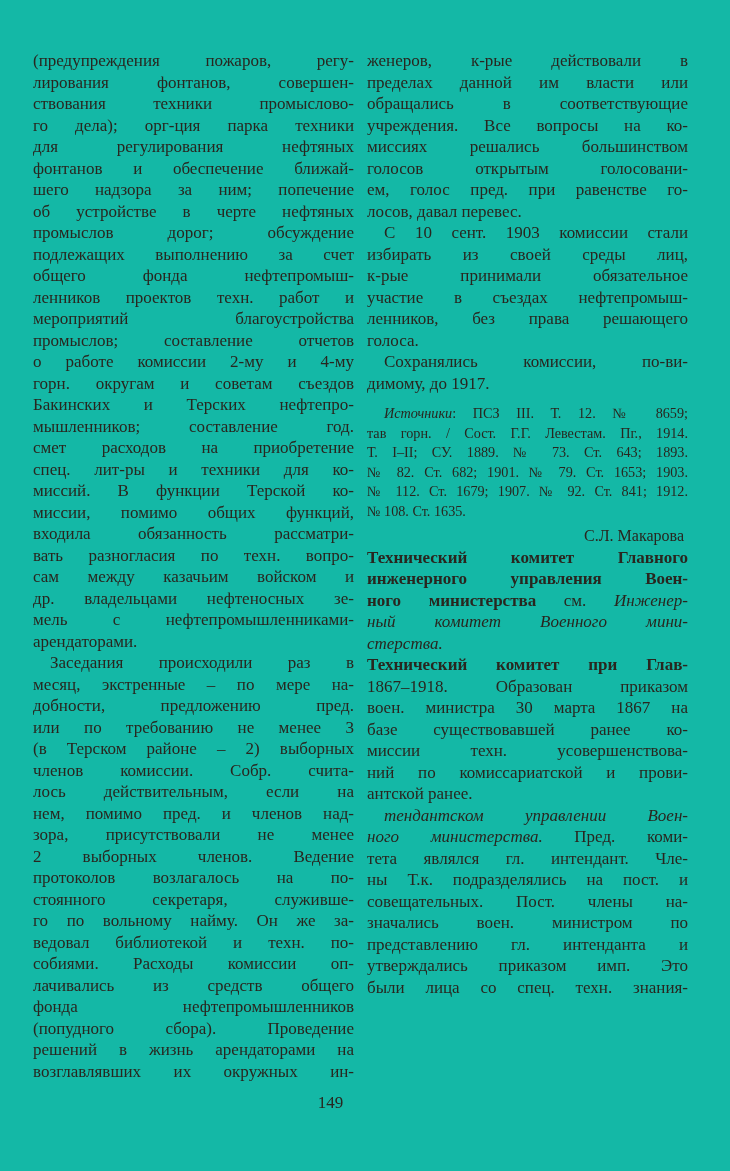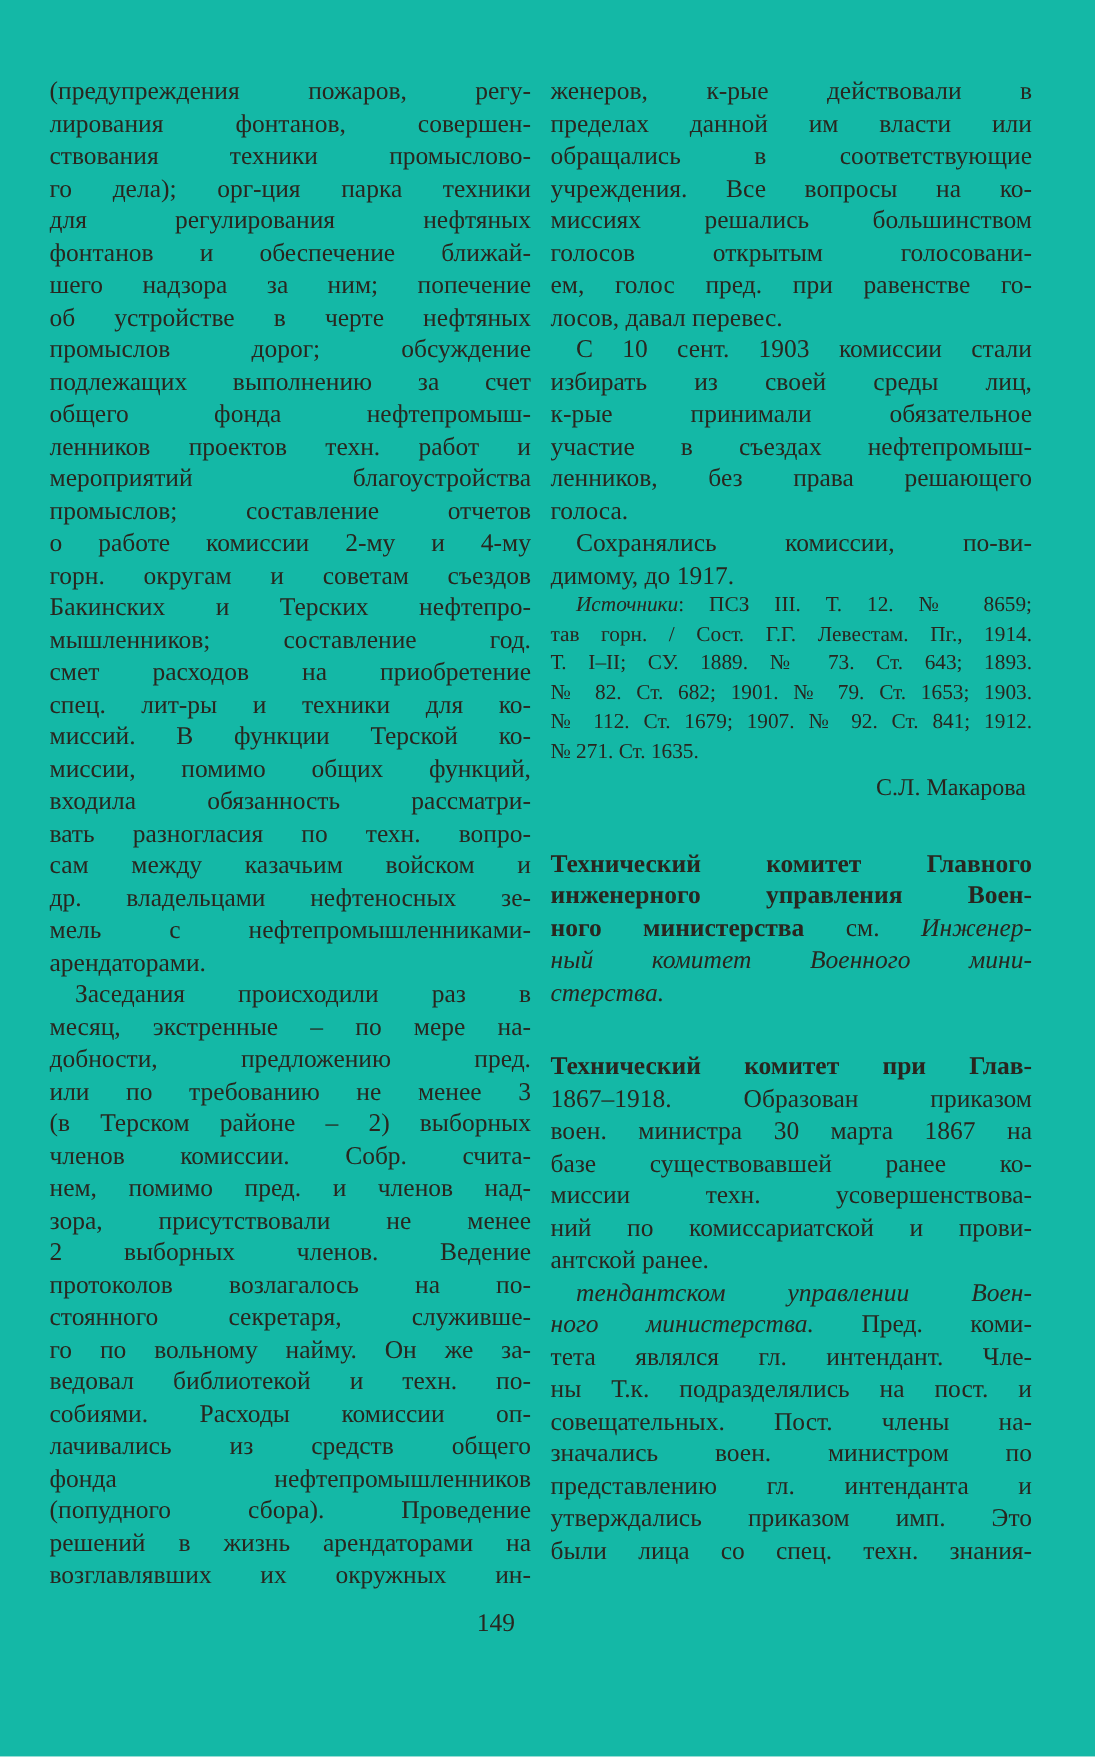--- a/index.html
+++ b/index.html
@@ -31,34 +31,34 @@
   .para { margin: 0; }
   .line {
     text-align: justify;
     text-align-last: justify;
     white-space: normal;
   }
   .line.unj { text-align-last: left; }
   .para.indent .line:first-child { text-indent: 17px; }
   .b { font-weight: bold; }
   .i { font-style: italic; }
-  .para.sources { }
+  .para.sources { margin-top: 10px; }
   .para.sources .line {
     font-size: 14.2px;
     line-height: 19.5px;
   }
   .para.signature { margin-top: 4px; }
   .para.signature .line,
   .para.signature .line.unj {
     text-align: right;
     text-align-last: right;
     font-size: 16px;
     padding-right: 4px;
   }
-  .para.entry { margin-top: 28px; }
+  .para.entry { margin-top: 0; }
   .page-number {
     margin-top: 10px;
     text-align: center;
     font-size: 17px;
     line-height: 22px;
     
     padding-right: 60px;
   }
 </style>
 </head>
@@ -97,20 +97,21 @@
           <div class="line"><span>мель с нефтепромышленниками-</span></div>
           <div class="line unj"><span>арендаторами.</span></div>
         </div>
         <div class="para paragraph indent">
           <div class="line"><span>Заседания происходили раз в</span></div>
           <div class="line"><span>месяц, экстренные – по мере на-</span></div>
           <div class="line"><span>добности, предложению пред.</span></div>
           <div class="line"><span>или по требованию не менее 3</span></div>
           <div class="line"><span>(в Терском районе – 2) выборных</span></div>
           <div class="line"><span>членов комиссии. Собр. счита-</span></div>
+          <div class="line"><span>лось действительным, если на</span></div>
           <div class="line"><span>нем, помимо пред. и членов над-</span></div>
           <div class="line"><span>зора, присутствовали не менее</span></div>
           <div class="line"><span>2 выборных членов. Ведение</span></div>
           <div class="line"><span>протоколов возлагалось на по-</span></div>
           <div class="line"><span>стоянного секретаря, служивше-</span></div>
           <div class="line"><span>го по вольному найму. Он же за-</span></div>
           <div class="line"><span>ведовал библиотекой и техн. по-</span></div>
           <div class="line"><span>собиями. Расходы комиссии оп-</span></div>
           <div class="line"><span>лачивались из средств общего</span></div>
           <div class="line"><span>фонда нефтепромышленников</span></div>
@@ -141,21 +142,21 @@
         <div class="para paragraph indent">
           <div class="line"><span>Сохранялись комиссии, по-ви-</span></div>
           <div class="line unj"><span>димому, до 1917.</span></div>
         </div>
         <div class="para sources indent">
           <div class="line"><span class="i">Источники</span><span>: ПСЗ III. Т. 12. № 8659;</span></div>
           <div class="line"><span>тав горн. / Сост. Г.Г. Левестам. Пг., 1914.</span></div>
           <div class="line"><span>Т. I–II; СУ. 1889. № 73. Ст. 643; 1893.</span></div>
           <div class="line"><span>№ 82. Ст. 682; 1901. № 79. Ст. 1653; 1903.</span></div>
           <div class="line"><span>№ 112. Ст. 1679; 1907. № 92. Ст. 841; 1912.</span></div>
-          <div class="line unj"><span>№ 271. Ст. 1635.</span></div>
+          <div class="line unj"><span>№ 108. Ст. 1635.</span></div>
         </div>
         <div class="para signature">
           <div class="line unj"><span>С.Л. Макарова</span></div>
         </div>
         <div class="para entry">
           <div class="line"><span class="b">Технический комитет Главного</span></div>
           <div class="line"><span class="b">инженерного управления Воен-</span></div>
           <div class="line"><span class="b">ного министерства</span><span> см. </span><span class="i">Инженер-</span></div>
           <div class="line"><span class="i">ный комитет Военного мини-</span></div>
           <div class="line unj"><span class="i">стерства.</span></div>

